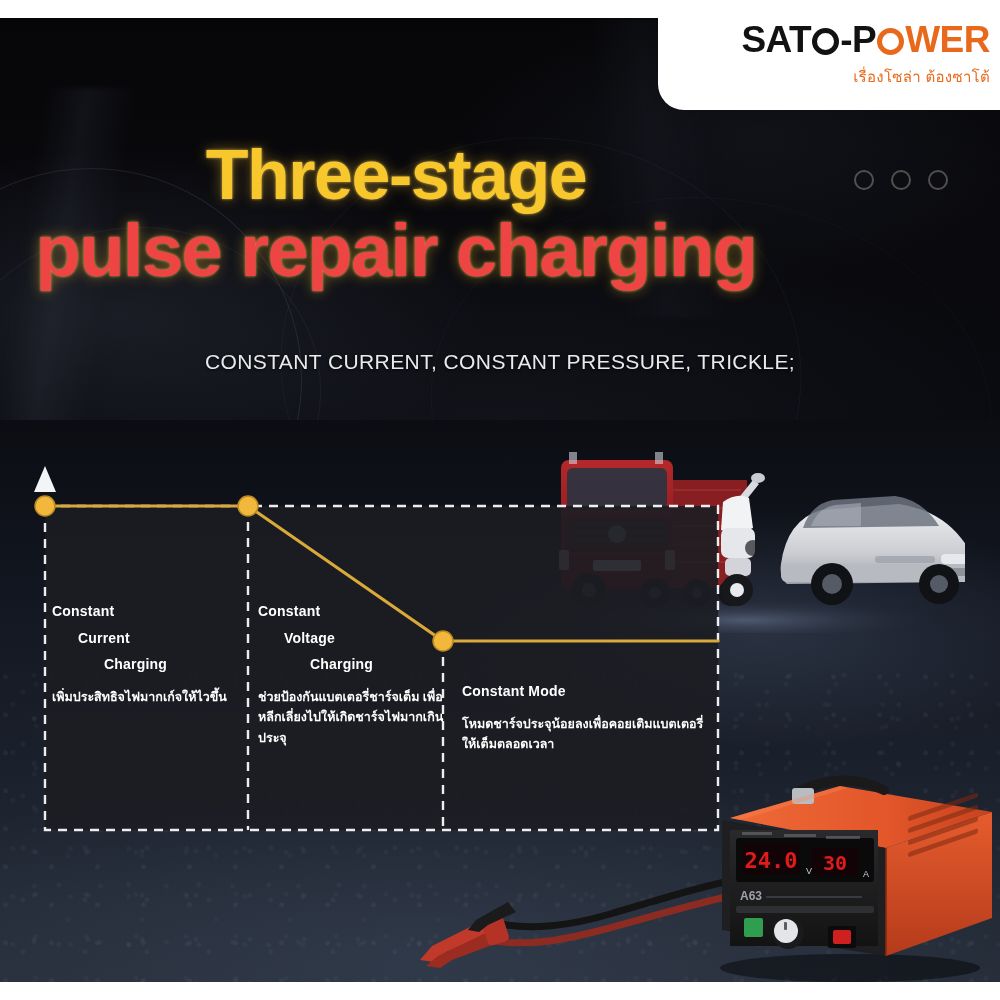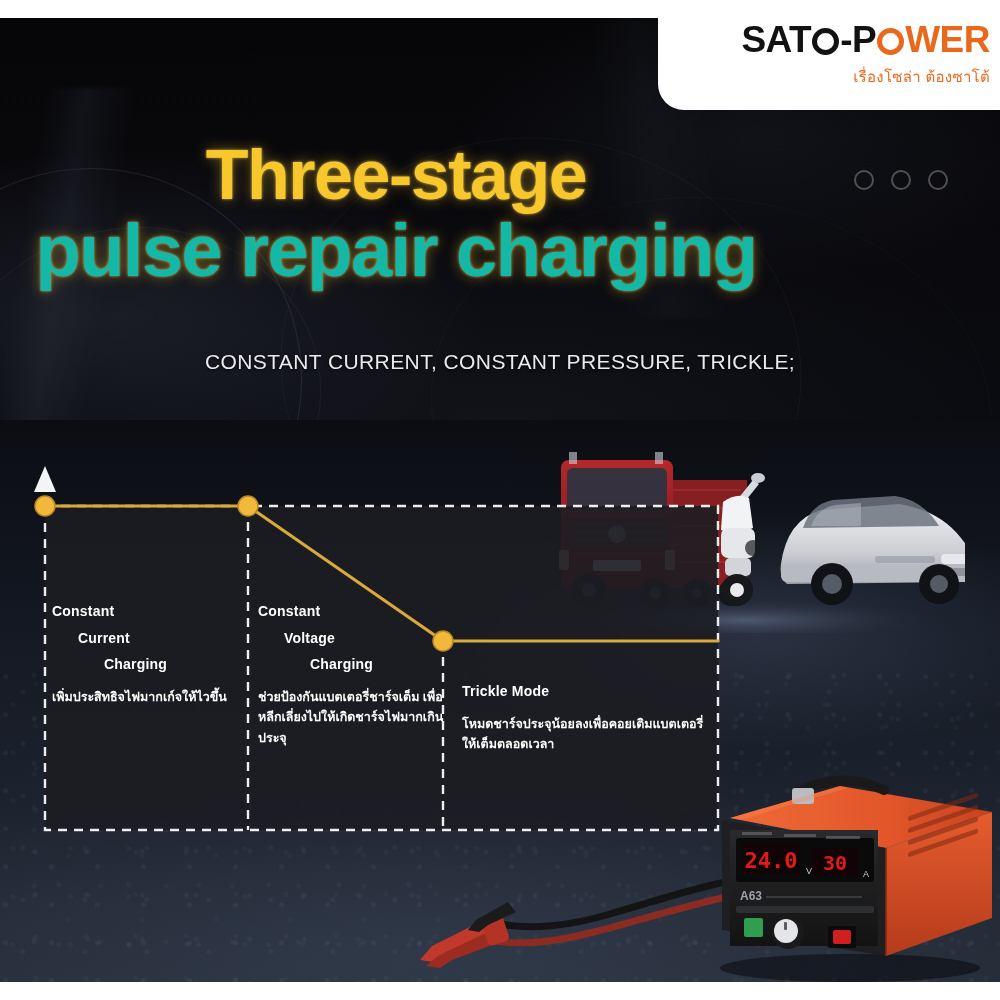--- a/index.html
+++ b/index.html
@@ -162,21 +162,21 @@
     letter-spacing: -1.5px;
     color: #f7c72c;
     text-shadow: 0 0 14px rgba(247,190,44,.45), 0 0 3px rgba(255,222,120,.7);
     white-space: nowrap;
   }
   .hl2 {
     font-size: 74px;
     font-weight: 700;
     line-height: 1.12;
     letter-spacing: -1.5px;
-    color: #14b8a6;
+    color: #ef4444;
     text-shadow: 0 0 14px rgba(247,190,44,.45), 0 0 3px rgba(255,222,120,.7);
     white-space: nowrap;
   }
   .subhead {
     position: absolute;
     left: 0; top: 332px;
     width: 1000px;
     text-align: center;
     font-size: 21px;
     letter-spacing: .4px;
@@ -405,21 +405,21 @@
       <div class="stage-title stagger">
         <span class="tl">Constant</span>
         <span class="tl">Voltage</span>
         <span class="tl">Charging</span>
       </div>
       <div class="stage-desc">ช่วยป้องกันแบตเตอรี่ชาร์จเต็ม เพื่อหลีกเลี่ยงไปให้เกิดชาร์จไฟมากเกินประจุ</div>
     </div>
 
     <div class="stage-block blk-tk">
       <div class="stage-title">
-        <span class="tl">Trickle Mode</span>
+        <span class="tl">Constant Mode</span>
       </div>
       <div class="stage-desc">โหมดชาร์จประจุน้อยลงเพื่อคอยเติมแบตเตอรี่ให้เต็มตลอดเวลา</div>
     </div>
 
     <div class="cables">
       <svg width="400" height="140" viewBox="0 0 400 140">
         <path d="M396 34 C 330 44, 280 62, 230 76 C 190 88, 150 92, 120 86" fill="none" stroke="#141414" stroke-width="7" stroke-linecap="round"></path>
         <path d="M396 48 C 330 60, 268 80, 214 94 C 176 104, 140 108, 110 102" fill="none" stroke="#8c2b22" stroke-width="7" stroke-linecap="round"></path>
         <g>
           <path d="M112 78 L52 108 L40 122 L54 124 L66 114 L120 92 Z" fill="#c0392b"></path>

